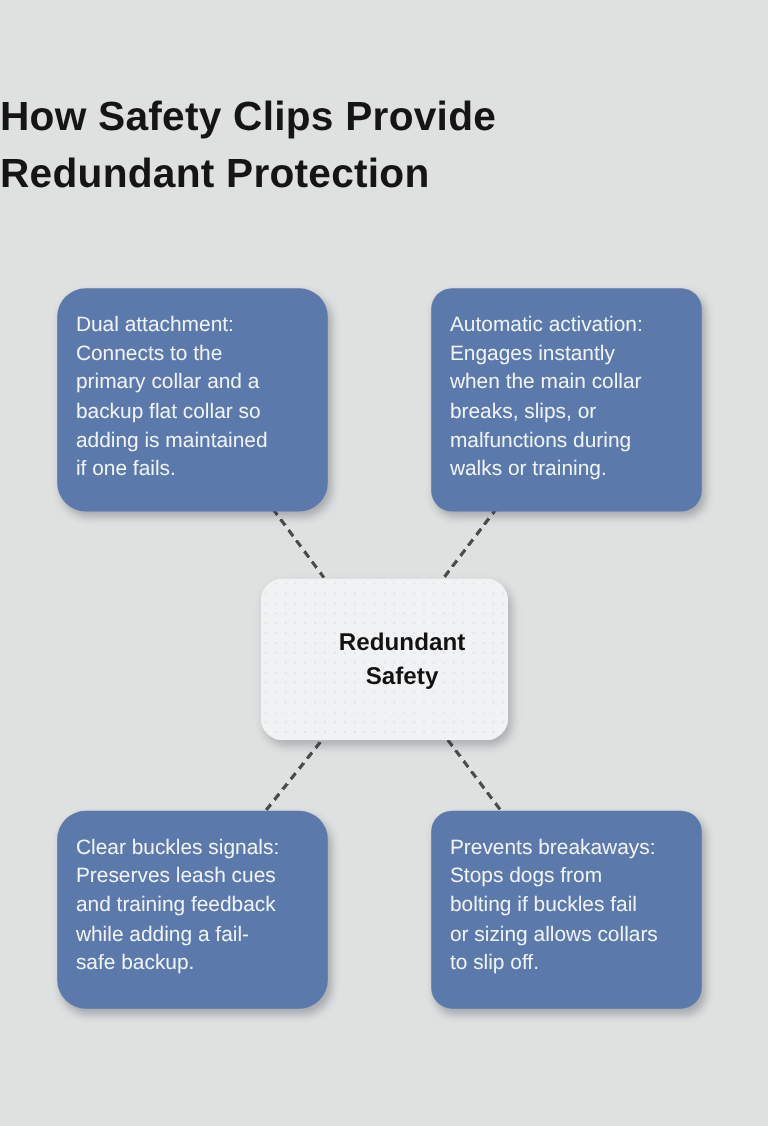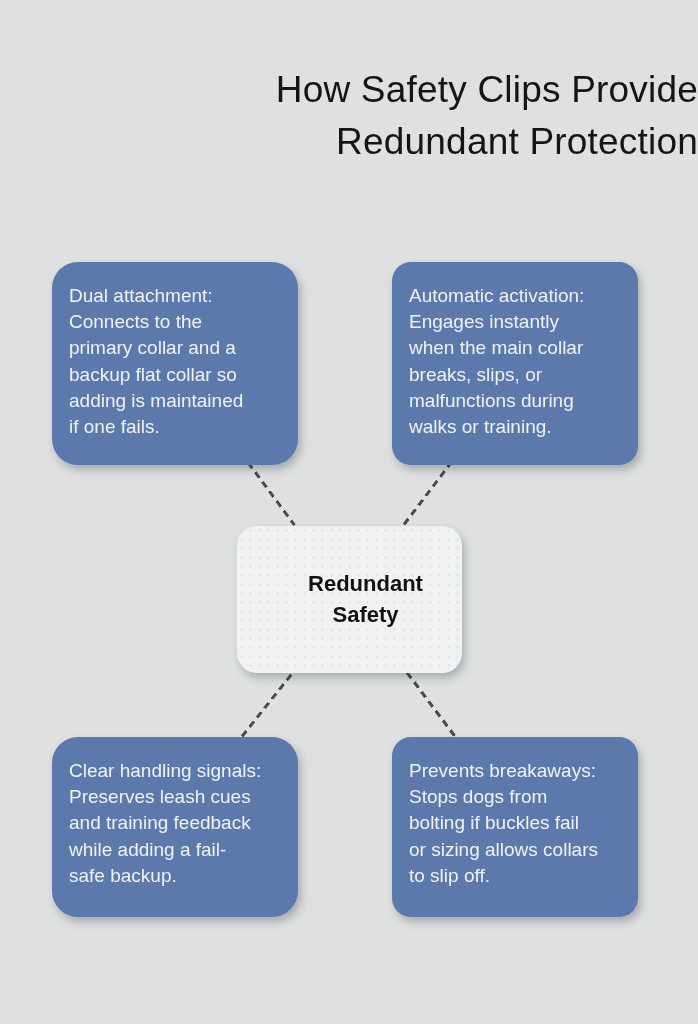--- a/index.html
+++ b/index.html
@@ -16,24 +16,24 @@
   body{font-family:"Liberation Sans","DejaVu Sans",sans-serif;}
   .canvas{
     position:relative;
     width:698px;height:1024px;
     background:var(--background);
     overflow:hidden;
     margin:0 auto;
   }
   .title{
     position:absolute;
-    top:64px;left:0;right:0;
-    text-align:right;
+    top:80px;left:0;right:0;
+    text-align:left;
     font-size:37px;
-    font-weight:400;
+    font-weight:700;
     line-height:1.4;
     color:var(--title-color);
     white-space:pre-line;
     letter-spacing:0.2px;
   }
   .card{
     position:absolute;
     width:246px;
     background:var(--card-fill);
     border-radius:26px;
@@ -107,21 +107,21 @@
 when the main collar
 breaks, slips, or
 malfunctions during
 walks or training.</div>
 
   <div class="center-node">
     <div class="center-label">Redundant
 Safety</div>
   </div>
 
-  <div class="card bottom left">Clear handling signals:
+  <div class="card bottom left">Clear buckles signals:
 Preserves leash cues
 and training feedback
 while adding a fail-
 safe backup.</div>
 
   <div class="card bottom right">Prevents breakaways:
 Stops dogs from
 bolting if buckles fail
 or sizing allows collars
 to slip off.</div>

